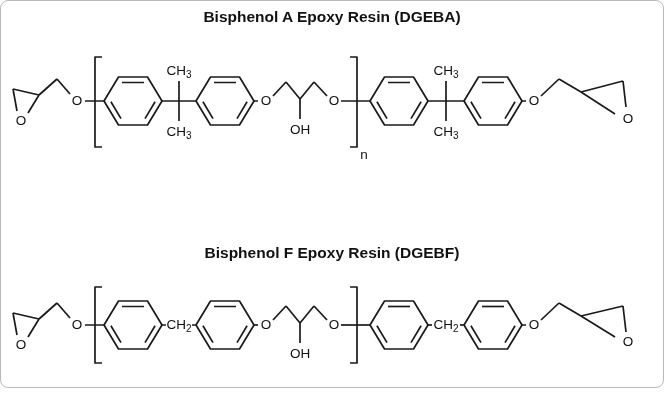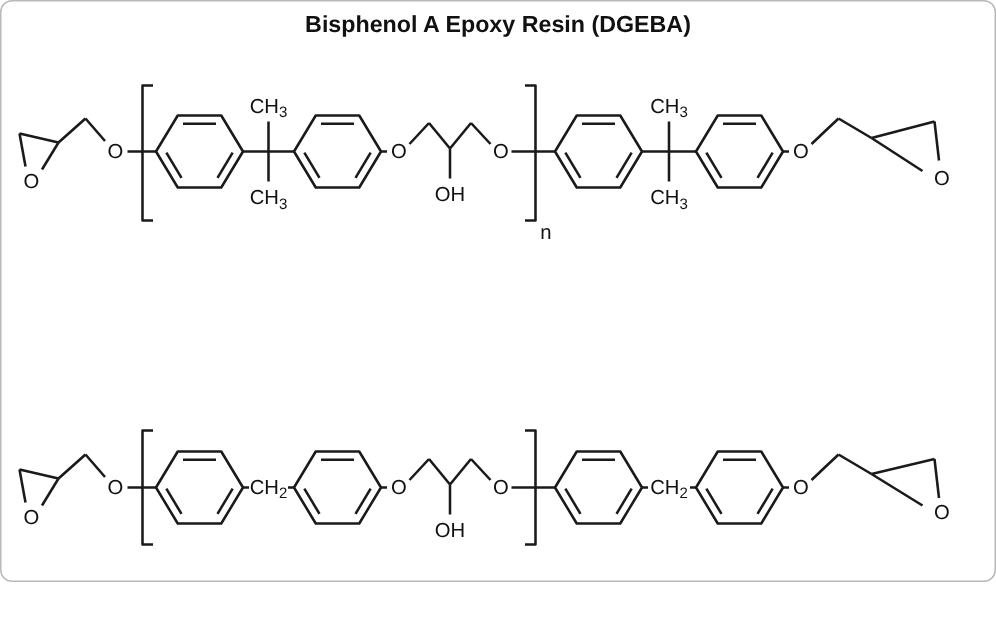--- a/index.html
+++ b/index.html
@@ -110,20 +110,21 @@
     <line x1="558" y1="44" x2="580" y2="57"></line>
 
     <g>
       <line x1="580" y1="57" x2="622" y2="46"></line>
       <line x1="580" y1="57" x2="614" y2="79"></line>
       <line x1="622" y1="46" x2="625" y2="72"></line>
       <text x="627" y="88">O</text>
     </g>
   </svg>
 
+  <div class="title" id="title-dgebf">Bisphenol F Epoxy Resin (DGEBF)</div>
 
   <svg class="chem" id="svg-dgebf" width="664" height="125" viewBox="0 0 664 125">
 
     <g>
       <line x1="12" y1="40" x2="38" y2="46"></line>
       <line x1="12" y1="40" x2="16" y2="62"></line>
       <line x1="38" y1="46" x2="27" y2="64"></line>
       <text x="20" y="76">O</text>
     </g>
 

